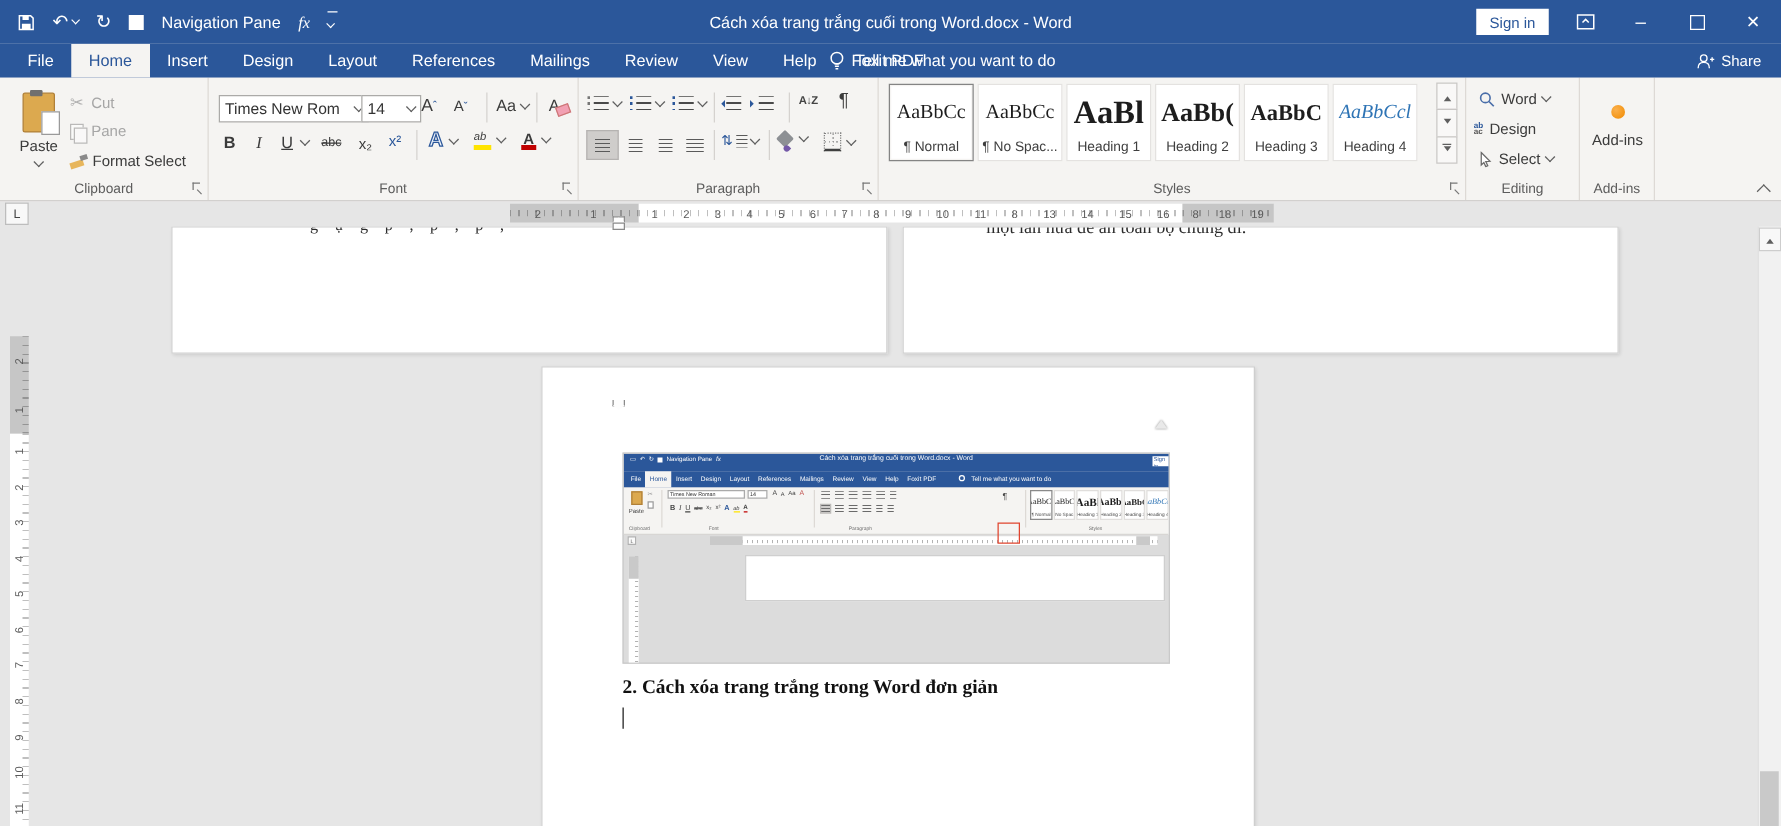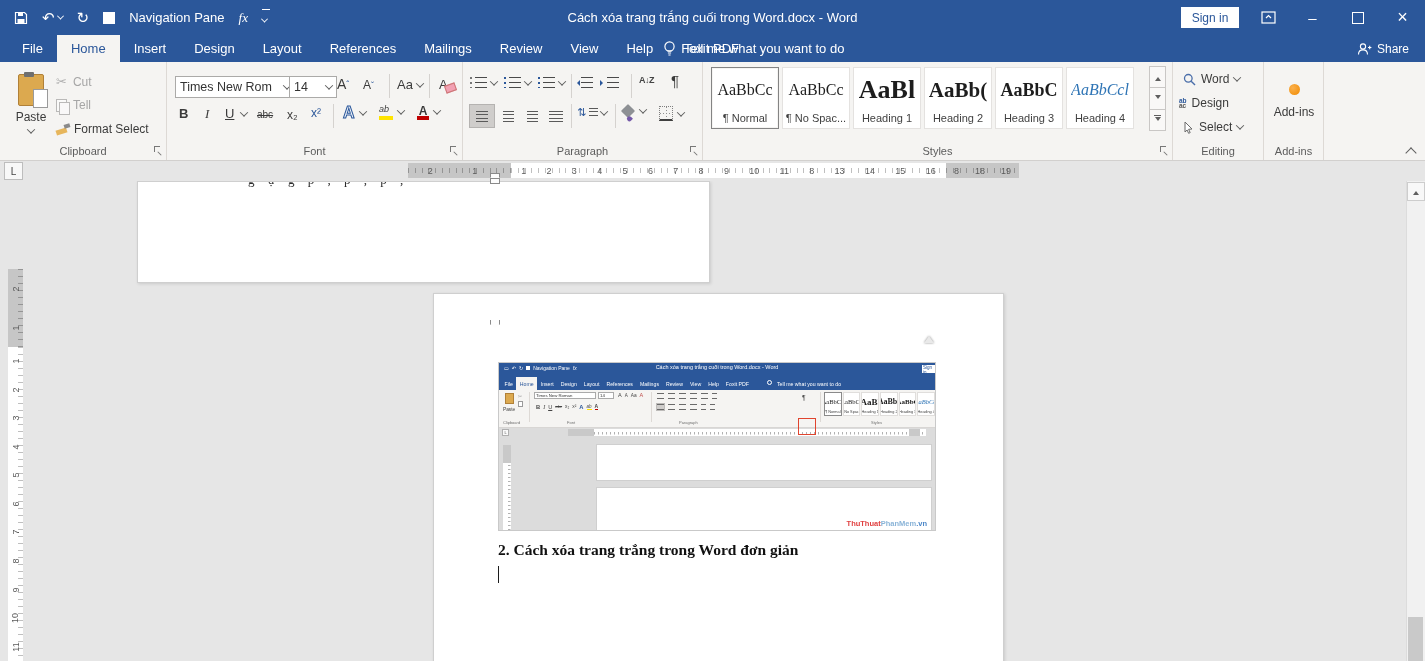--- a/index.html
+++ b/index.html
@@ -249,21 +249,21 @@
       <span class="ico-paste"></span>
       <span style="font-size:12px">Paste</span>
       <span class="chev"></span>
     </div>
     <div class="rbtn disabled" style="left:56px;top:12px;gap:6px">
       <span style="font-size:13px;color:#b0b0b0">✂</span>
       <span style="font-size:12px">Cut</span>
     </div>
     <div class="rbtn disabled" style="left:56px;top:36px;gap:6px">
       <span class="ico-copy" style="opacity:.55"></span>
-      <span style="font-size:12px">Tell</span>
+      <span style="font-size:12px">Pane</span>
     </div>
     <div class="rbtn" style="left:56px;top:60px;gap:6px">
       <span class="ico-brush"></span>
       <span style="font-size:12px">Format Select</span>
     </div>
     <div class="grouplabel">Clipboard</div>
     <div class="launcher"></div>
   </div>
 
   <div class="group" style="left:167px;width:295px">
@@ -552,20 +552,25 @@
       <span class="vnum">10</span>
       <span class="vnum">11</span>
     </div>
 
   <div class="page" style="left:137px;top:0;width:571px;height:100px">
     <div class="clipline" style="left:110px;top:0;height:6px;width:300px;font-size:13px;letter-spacing:5px">
       <div style="margin-top:-10px">g ự g p , p , p ,</div>
     </div>
   </div>
 
+  <div class="page" style="left:722px;top:0;width:571px;height:100px">
+    <div class="clipline" style="left:66px;top:0;height:9px;width:300px;font-size:14.5px">
+      <div style="margin-top:-8px">một lần nữa để an toàn bộ chúng đi.</div>
+    </div>
+  </div>
 
   <div class="page" style="left:433px;top:112px;width:569px;height:372px">
 
     <div class="mini">
       <div class="m-titlebar">
         <div class="m-qat">
           <span style="font-size:5px">▭</span>
             <span>↶</span>
             <span>↻</span>
           <span style="width:4px;height:4px;background:#fff;display:inline-block"></span>
@@ -700,25 +705,20 @@
           </div>
         <div class="m-label" style="left:372px">Styles</div>
 
         <div class="m-redbox"></div>
       </div>
 
       <span style="position:absolute;left:3px;top:66px;width:7px;height:7px;background:#fafafa;border:0.5px solid #b0b0b0;font-size:4px;color:#555;text-align:center;line-height:6px">L</span>
       <div class="m-hruler"></div>
       <div class="m-vruler"></div>
       <div class="m-page" style="top:81px;height:37px"></div>
-      <div class="m-page" style="top:124px;height:45px">
-        <div class="m-watermark">
-          <span style="color:#e04040">ThuThuat</span><span style="color:#8ab4d8">PhanMem</span><span style="color:#4a86c8">.vn</span>
-        </div>
-      </div>
     </div>
 
     <div style="position:absolute;left:64px;top:247px;font-family:'Liberation Serif','DejaVu Serif',serif;font-weight:bold;font-size:15.5px;color:#111;white-space:nowrap">2. Cách xóa trang trắng trong Word đơn giản</div>
 
     <div class="caret" style="left:64px;top:272px"></div>
   </div>
 
   <div class="scrollbar"></div>
   <div class="scroll-up" style="left:1407px">
       <span class="tri-up"></span>

